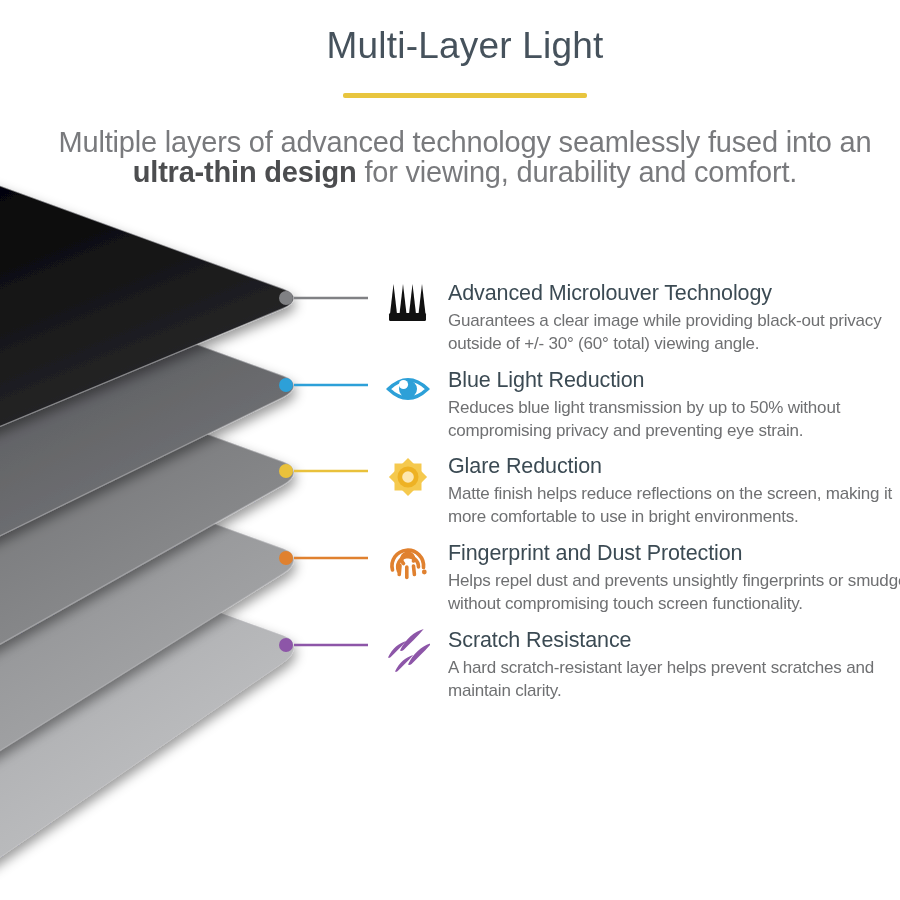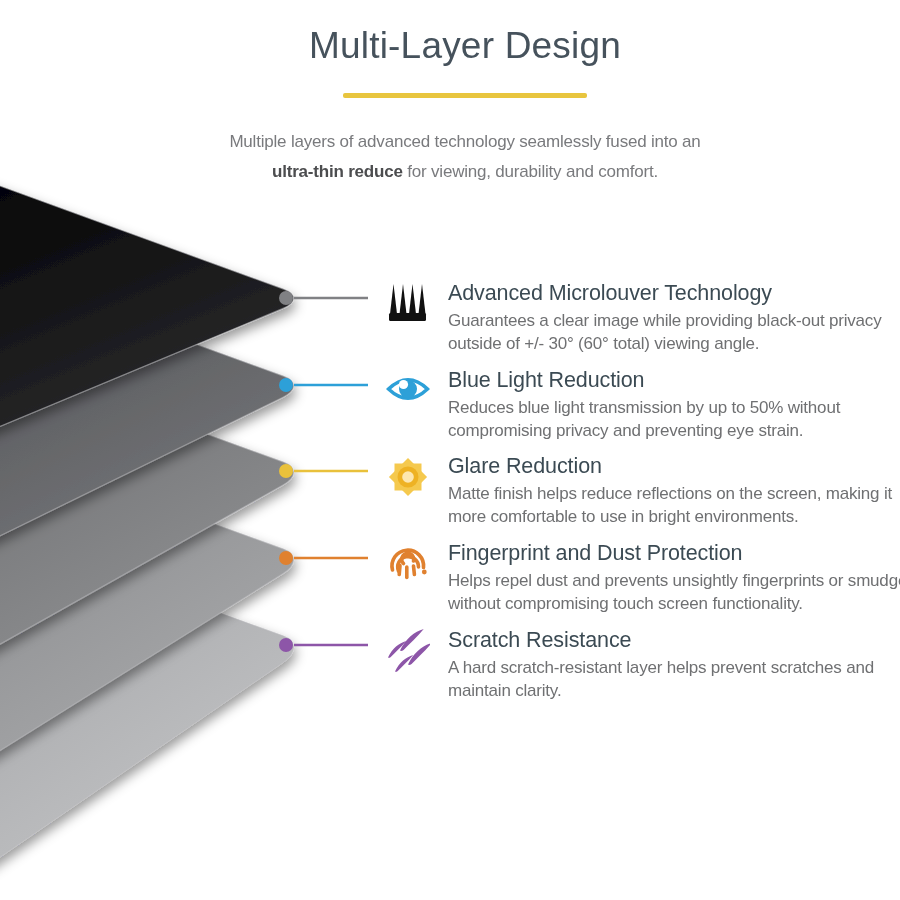--- a/index.html
+++ b/index.html
@@ -11,21 +11,21 @@
   .header{position:absolute;left:30px;top:0;width:870px;text-align:center;}
   .title{
     margin:24px 0 0;font-size:37px;font-weight:400;letter-spacing:.2px;
     color:var(--title-text,#46525c);line-height:44px;
   }
   .title-underline{
     width:244px;height:4.5px;margin:25px auto 0;border-radius:2px;
     background:var(--underline,#e8c53e);
   }
   .subtitle{
-    margin:29px 0 0;font-size:17px;line-height:30px;letter-spacing:-.2px;
+    margin:29px 0 0;font-size:29px;line-height:30px;letter-spacing:-.2px;
     color:var(--subtitle-text,#797a7d);
   }
   .sub-bold{font-weight:700;color:var(--subtitle-bold,#4c4d4f);}
   
   .layers-svg{position:absolute;left:0;top:0;}
   .sheet{stroke:#b9babd;stroke-opacity:.55;stroke-width:1.2;vector-effect:non-scaling-stroke;}
   .conn{stroke-width:2.5;}
   .c0{stroke:var(--accent-0,#808184);} .d0{fill:var(--accent-0,#808184);}
   .c1{stroke:var(--accent-1,#2da0d8);} .d1{fill:var(--accent-1,#2da0d8);}
   .c2{stroke:var(--accent-2,#e9c13b);} .d2{fill:var(--accent-2,#e9c13b);}
@@ -107,23 +107,23 @@
       <line class="conn c2" x1="294" y1="471" x2="368" y2="471"></line>
       <circle class="d2" cx="286" cy="471" r="7"></circle>
       <line class="conn c3" x1="294" y1="558" x2="368" y2="558"></line>
       <circle class="d3" cx="286" cy="558" r="7"></circle>
       <line class="conn c4" x1="294" y1="645" x2="368" y2="645"></line>
       <circle class="d4" cx="286" cy="645" r="7"></circle>
     </g>
   </svg>
 
   <header class="header">
-    <h1 class="title">Multi-Layer Design</h1>
+    <h1 class="title">Multi-Layer Light</h1>
     <div class="title-underline"></div>
-    <p class="subtitle"><span>Multiple layers of advanced technology seamlessly fused into an</span><br><span class="sub-bold">ultra-thin reduce</span><span> for viewing, durability and comfort.</span></p>
+    <p class="subtitle"><span>Multiple layers of advanced technology seamlessly fused into an</span><br><span class="sub-bold">ultra-thin design</span><span> for viewing, durability and comfort.</span></p>
   </header>
 
   <div class="feature" style="top:280px">
     <div class="icon-box">
       <svg width="44" height="44" viewBox="0 0 44 44">
         <rect class="ink" x="3" y="32" width="37" height="8" rx="1.5"></rect>
         <polygon class="ink" points="4,33 11,33 7.5,3"></polygon>
         <polygon class="ink" points="13.5,33 20.5,33 17,3"></polygon>
         <polygon class="ink" points="23,33 30,33 26.5,3"></polygon>
         <polygon class="ink" points="32.5,33 39.5,33 36,3"></polygon>

